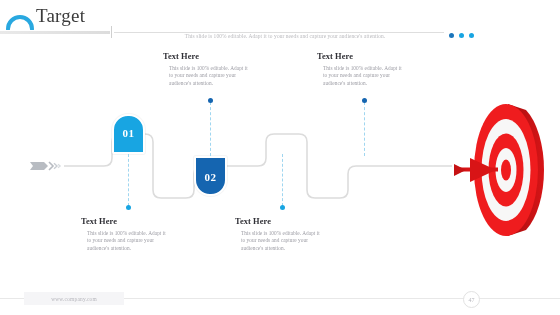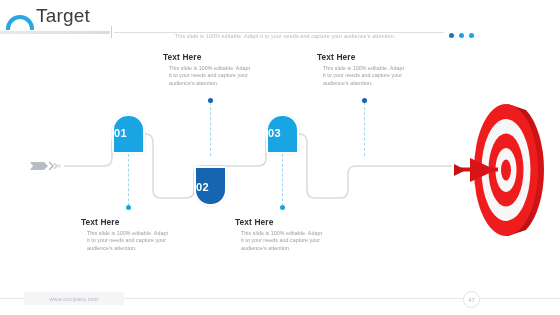--- a/index.html
+++ b/index.html
@@ -3,21 +3,21 @@
 <meta charset="utf-8">
 <style>
   html,body{margin:0;padding:0;}
   body{
     width:560px;height:315px;
     background:#ffffff;
     font-family:"Liberation Sans", sans-serif;
     overflow:hidden;
     position:relative;
   }
-  .slide{position:absolute;inset:0;width:488px;height:315px;background:#fff;}
+  .slide{position:absolute;inset:0;width:488px;height:315px;background:#fff;font-family:Liberation Serif, serif;}
 
   
   .logo-mark{position:absolute;left:6px;top:12px;width:30px;height:18px;overflow:hidden;}
   .logo-mark svg{display:block;}
   .page-title{
     position:absolute;left:36px;top:5px;
     font-size:19px;color:#3b3b3b;letter-spacing:.2px;font-weight:400;
     line-height:22px;white-space:nowrap;
   }
   .title-underline{
@@ -48,21 +48,21 @@
   .path-svg{position:absolute;left:0;top:0;width:560px;height:245px;}
 
   
   .start-arrow{position:absolute;left:30px;top:117px;width:34px;height:14px;}
 
   
   .marker{
     position:absolute;width:33px;height:40px;
     border:2px solid #ffffff;
     box-sizing:border-box;
-    display:flex;align-items:center;
+    display:flex;align-items:center;justify-content:center;
     color:#fff;font-size:11px;font-weight:700;letter-spacing:.4px;
     box-shadow:0 0 0 1px rgba(0,0,0,0.04);
   }
   .marker.up{
     border-radius:16px 16px 2px 2px;
     background:#18a5e2;
     padding-bottom:2px;
   }
   .marker.down{
     border-radius:2px 2px 16px 16px;
@@ -139,33 +139,30 @@
     <div class="marker up" style="left:112px;top:72px;">
       <span>01</span>
     </div>
     <div class="conn" style="left:128px;top:112px;height:52px;"></div>
     <div class="conn-dot" style="left:126px;top:163px;background:#18a5e2;"></div>
     <div class="tb" style="left:81px;top:175px;">
       <p class="tb-title">Text Here</p>
       <p class="tb-body">This slide is 100% editable. Adapt it to your needs and capture your audience's attention.</p>
     </div>
 
-    <div class="marker down" style="left:194px;top:124px;">
+    <div class="marker down" style="left:194px;top:114px;">
       <span>02</span>
     </div>
     <div class="conn" style="left:210px;top:60px;height:54px;"></div>
     <div class="conn-dot" style="left:208px;top:56px;background:#1565b0;"></div>
     <div class="tb" style="left:163px;top:10px;">
       <p class="tb-title">Text Here</p>
       <p class="tb-body">This slide is 100% editable. Adapt it to your needs and capture your audience's attention.</p>
     </div>
 
-    <div class="marker up" style="left:266px;top:72px;">
-      <span>03</span>
-    </div>
     <div class="conn" style="left:282px;top:112px;height:52px;"></div>
     <div class="conn-dot" style="left:280px;top:163px;background:#18a5e2;"></div>
     <div class="tb" style="left:235px;top:175px;">
       <p class="tb-title">Text Here</p>
       <p class="tb-body">This slide is 100% editable. Adapt it to your needs and capture your audience's attention.</p>
     </div>
 
     <div class="conn" style="left:364px;top:60px;height:54px;"></div>
     <div class="conn-dot" style="left:362px;top:56px;background:#1565b0;"></div>
     <div class="tb" style="left:317px;top:10px;">

